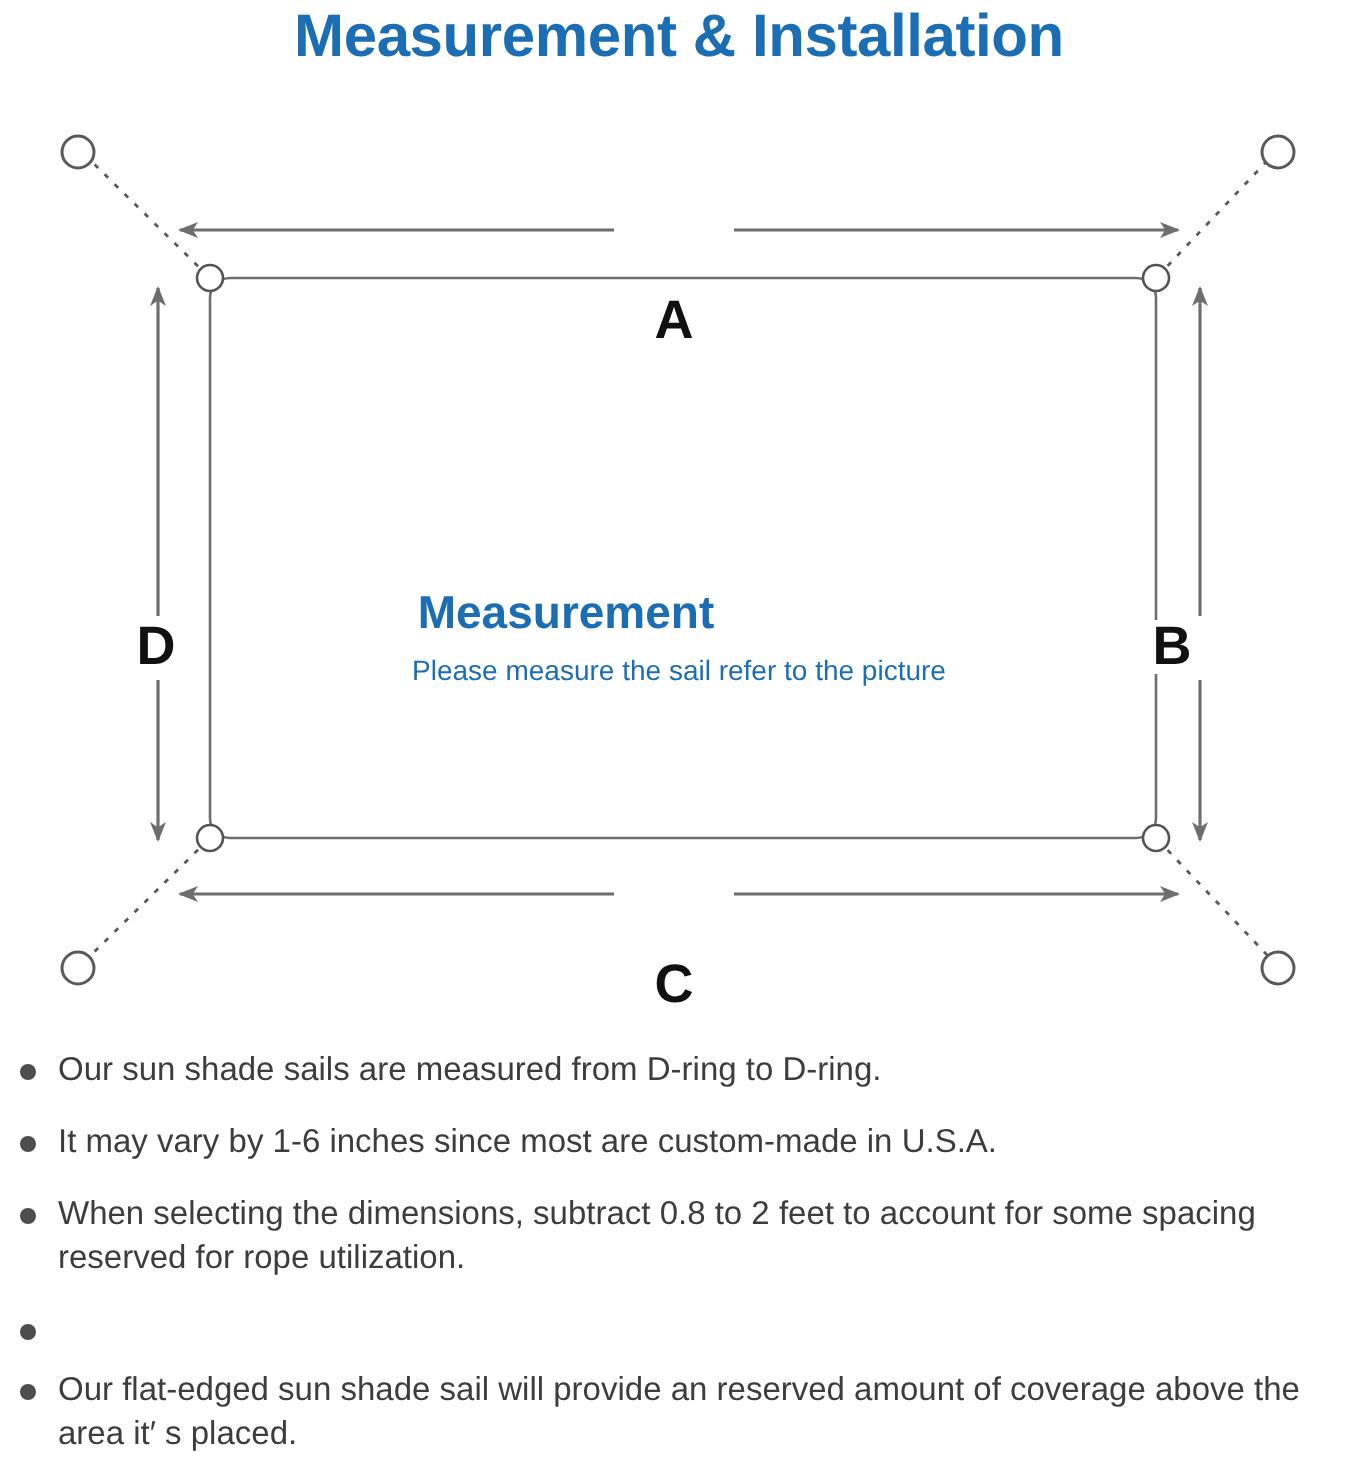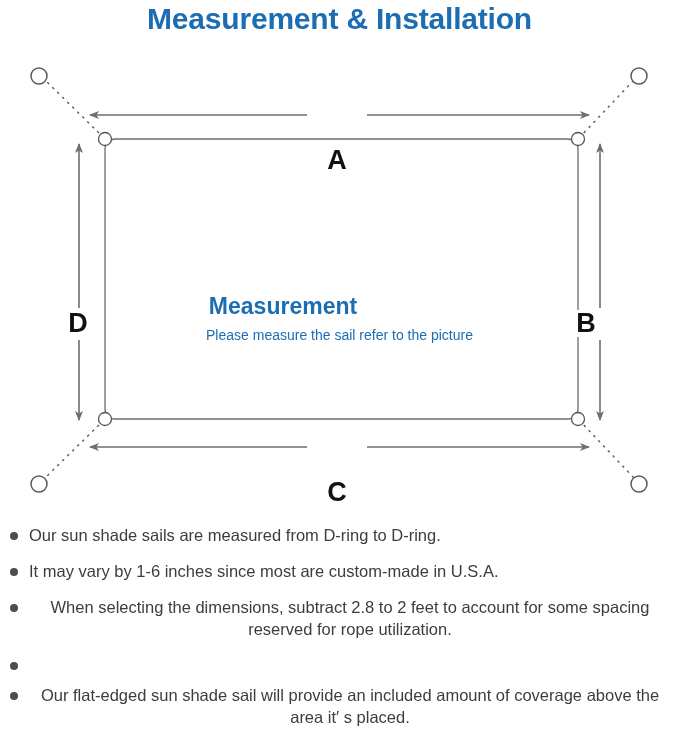--- a/index.html
+++ b/index.html
@@ -87,21 +87,20 @@
     left: 0px;
     top: 524px;
     width: 679px;
   }
   .note {
     position: relative;
     display: flex;
     align-items: flex-start;
     padding: 0 8px 0 10px;
     margin-bottom: 14px;
-    text-align: center;
   }
   .note-bullet {
     width: 8px;
     height: 8px;
     border-radius: 50%;
     background: #4d4d4d;
     flex: 0 0 8px;
     margin-top: 8px;
     margin-right: 11px;
   }
@@ -168,22 +167,22 @@
   <div class="note">
     <span class="note-bullet"></span>
     <span class="note-text">Our sun shade sails are measured from D-ring to D-ring.</span>
   </div>
   <div class="note">
     <span class="note-bullet"></span>
     <span class="note-text">It may vary by 1-6 inches since most are custom-made in U.S.A.</span>
   </div>
   <div class="note">
     <span class="note-bullet"></span>
-    <span class="note-text">When selecting the dimensions, subtract 2.8 to 2 feet to account for some spacing reserved for rope utilization.</span>
+    <span class="note-text">When selecting the dimensions, subtract 0.8 to 2 feet to account for some spacing reserved for rope utilization.</span>
   </div>
   <div class="note">
     <span class="note-bullet"></span>
   </div>
   <div class="note">
     <span class="note-bullet"></span>
-    <span class="note-text">Our flat-edged sun shade sail will provide an included amount of coverage above the area it′ s placed.</span>
+    <span class="note-text">Our flat-edged sun shade sail will provide an reserved amount of coverage above the area it′ s placed.</span>
   </div>
 </div>
 
 </body></html>

